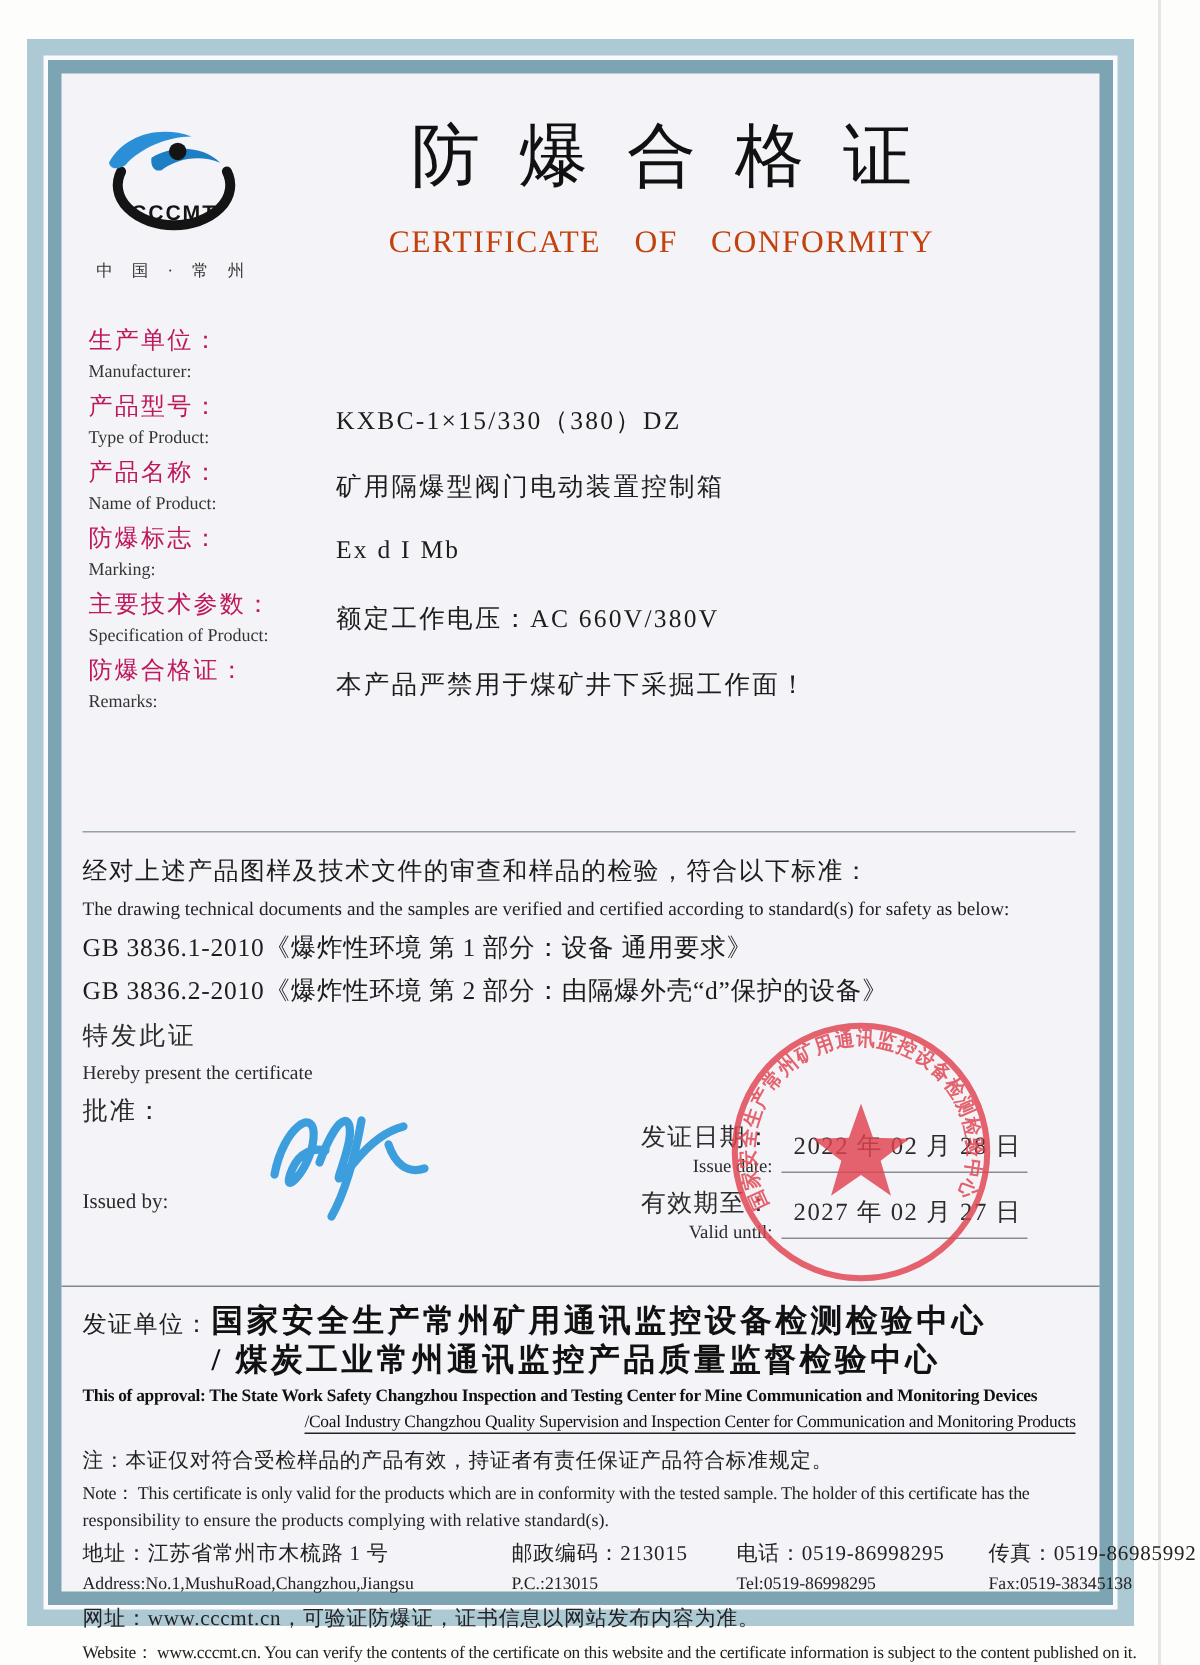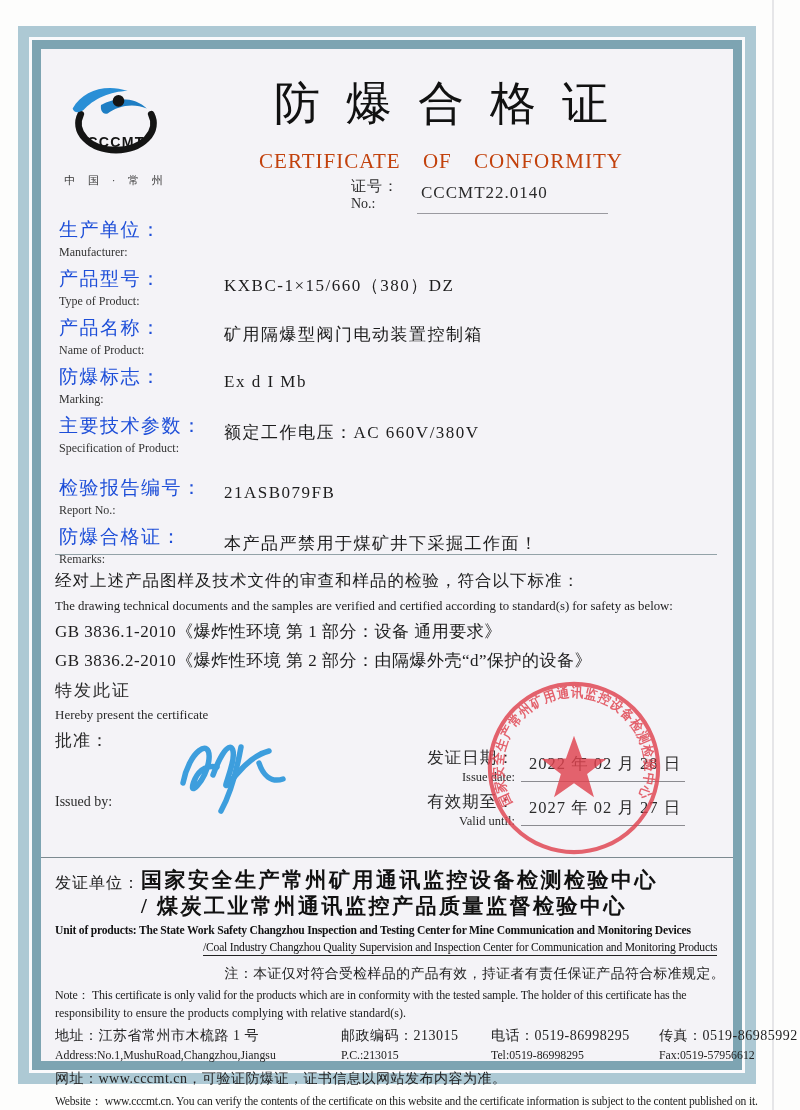--- a/index.html
+++ b/index.html
@@ -29,21 +29,21 @@
   .certno-labels{text-align:left;margin-right:18px;}
   .certno-cn{font-size:15px;letter-spacing:1px;}
   .certno-en{font-size:14px;}
   .certno-value{font-size:17px;letter-spacing:1px;border-bottom:1px solid #9a9aa0;padding:0 60px 10px 4px;transform:translateY(4px);}
 
   
   .fields{position:absolute;left:18px;top:168px;right:20px;}
   .field-row{display:flex;margin-bottom:6px;min-height:35px;}
   .field-row.gap-top{margin-top:19px;}
   .field-label{width:165px;flex:0 0 165px;}
-  .flabel-cn{font-size:19px;letter-spacing:1.5px;color:#1d4ed8;}
+  .flabel-cn{font-size:16px;letter-spacing:1.5px;color:#be185d;}
   .flabel-en{font-size:12px;color:#333;margin-top:2px;}
   .field-value{font-size:17px;letter-spacing:1.5px;padding-top:8px;color:#1d1d1d;}
 
   .divider1{position:absolute;left:14px;right:16px;top:505px;border-top:1px solid #93a2a8;}
   .divider2{position:absolute;left:0px;right:0px;top:808px;border-top:1px solid #7c8a90;}
 
   
   .standards{position:absolute;left:14px;top:521px;right:10px;}
   .std-intro-cn{font-size:16.5px;letter-spacing:1px;color:#1d1d1d;}
   .std-intro-en{font-size:12.8px;margin-top:7px;color:#222;font-family:Liberation Serif, serif;}
@@ -66,21 +66,21 @@
   .stamp{position:absolute;left:444px;top:630px;opacity:.82;}
 
   
   .bottom{position:absolute;left:14px;top:818px;right:8px;}
   .approval-row{display:flex;}
   .appr-label{font-size:16px;letter-spacing:1px;flex:0 0 86px;padding-top:6px;white-space:nowrap;color:#222;}
   .appr-cn{font-size:21px;font-weight:bold;letter-spacing:2.5px;color:#111;white-space:nowrap;line-height:1.24;}
   .appr-en1{font-size:11.6px;font-weight:bold;margin-top:5px;letter-spacing:-.2px;white-space:nowrap;color:#111;}
   .appr-en1 .lbl{font-weight:bold;}
   .appr-en2{font-size:11.6px;font-weight:normal;margin-top:4px;margin-left:148px;letter-spacing:-.2px;white-space:nowrap;border-bottom:1.5px solid #222;display:inline-block;padding-bottom:1px;color:#111;}
-  .note-cn{font-size:13.8px;letter-spacing:.5px;margin-top:9px;color:#222;text-align:right;}
+  .note-cn{font-size:13.8px;letter-spacing:.5px;margin-top:9px;color:#222;}
   .note-en1{font-size:12px;margin-top:4px;letter-spacing:-.2px;white-space:nowrap;color:#222;}
   .note-en2{font-size:12px;margin-top:2px;color:#222;}
   .contact-grid{display:grid;grid-template-columns:286px 150px 168px 1fr;margin-top:6px;}
   .contact-grid .cn{font-size:14px;letter-spacing:.5px;white-space:nowrap;color:#222;}
   .contact-grid .en{font-size:11.8px;white-space:nowrap;color:#222;margin-top:3px;}
   .web-cn{font-size:14px;letter-spacing:.5px;margin-top:7px;color:#222;}
   .web-en{font-size:11.6px;margin-top:6px;letter-spacing:-.2px;white-space:nowrap;color:#222;}
 </style>
 </head>
 <body>
@@ -101,41 +101,34 @@
       <text x="60" y="86" text-anchor="middle" font-family="Liberation Sans, sans-serif" font-size="17" font-weight="bold" letter-spacing="1.5" fill="#141414">CCCMT</text>
     </svg>
     <div class="logo-region">中 国 · 常 州</div>
   </div>
 
   <div class="header">
     <div class="cert-title">防爆合格证</div>
     <div class="cert-subtitle">CERTIFICATE OF CONFORMITY</div>
   </div>
 
-  <div class="certno">
-    <div class="certno-labels">
-      <div class="certno-cn">证号：</div>
-      <div class="certno-en">No.:</div>
-    </div>
-    <div class="certno-value">CCCMT22.0140</div>
-  </div>
 
   <div class="fields">
     <div class="field-row">
       <div class="field-label">
         <div class="flabel-cn">生产单位：</div>
         <div class="flabel-en">Manufacturer:</div>
       </div>
     </div>
     <div class="field-row">
       <div class="field-label">
         <div class="flabel-cn">产品型号：</div>
         <div class="flabel-en">Type of Product:</div>
       </div>
-      <div class="field-value">KXBC-1×15/660（380）DZ</div>
+      <div class="field-value">KXBC-1×15/330（380）DZ</div>
     </div>
     <div class="field-row">
       <div class="field-label">
         <div class="flabel-cn">产品名称：</div>
         <div class="flabel-en">Name of Product:</div>
       </div>
       <div class="field-value">矿用隔爆型阀门电动装置控制箱</div>
     </div>
     <div class="field-row">
       <div class="field-label">
@@ -143,27 +136,20 @@
         <div class="flabel-en">Marking:</div>
       </div>
       <div class="field-value">Ex d I Mb</div>
     </div>
     <div class="field-row">
       <div class="field-label">
         <div class="flabel-cn">主要技术参数：</div>
         <div class="flabel-en">Specification of Product:</div>
       </div>
       <div class="field-value">额定工作电压：AC 660V/380V</div>
-    </div>
-    <div class="field-row gap-top">
-      <div class="field-label">
-        <div class="flabel-cn">检验报告编号：</div>
-        <div class="flabel-en">Report No.:</div>
-      </div>
-      <div class="field-value">21ASB079FB</div>
     </div>
     <div class="field-row">
       <div class="field-label">
         <div class="flabel-cn">防爆合格证：</div>
         <div class="flabel-en">Remarks:</div>
       </div>
       <div class="field-value">本产品严禁用于煤矿井下采掘工作面！</div>
     </div>
   </div>
 
@@ -227,35 +213,35 @@
   <div class="divider2"></div>
 
   <div class="bottom">
     <div class="approval-row">
       <span class="appr-label">发证单位：</span>
       <div>
         <div class="appr-cn">国家安全生产常州矿用通讯监控设备检测检验中心</div>
         <div class="appr-cn">/ 煤炭工业常州通讯监控产品质量监督检验中心</div>
       </div>
     </div>
-    <div class="appr-en1"><span class="lbl">Unit of products:</span> <span>The State Work Safety Changzhou Inspection and Testing Center for Mine Communication and Monitoring Devices</span></div>
+    <div class="appr-en1"><span class="lbl">This of approval:</span> <span>The State Work Safety Changzhou Inspection and Testing Center for Mine Communication and Monitoring Devices</span></div>
     <div><span class="appr-en2">/Coal Industry Changzhou Quality Supervision and Inspection Center for Communication and Monitoring Products</span></div>
 
     <div class="note-cn">注：本证仅对符合受检样品的产品有效，持证者有责任保证产品符合标准规定。</div>
     <div class="note-en1">Note： This certificate is only valid for the products which are in conformity with the tested sample. The holder of this certificate has the</div>
     <div class="note-en2">responsibility to ensure the products complying with relative standard(s).</div>
 
     <div class="contact-grid">
       <div class="cn">地址：江苏省常州市木梳路 1 号</div>
       <div class="cn">邮政编码：213015</div>
       <div class="cn">电话：0519-86998295</div>
       <div class="cn">传真：0519-86985992</div>
       <div class="en">Address:No.1,MushuRoad,Changzhou,Jiangsu</div>
       <div class="en">P.C.:213015</div>
       <div class="en">Tel:0519-86998295</div>
-      <div class="en">Fax:0519-57956612</div>
+      <div class="en">Fax:0519-38345138</div>
     </div>
 
     <div class="web-cn">网址：www.cccmt.cn，可验证防爆证，证书信息以网站发布内容为准。</div>
     <div class="web-en">Website： www.cccmt.cn. You can verify the contents of the certificate on this website and the certificate information is subject to the content published on it.</div>
   </div>
 
 </div>
 
 </body></html>

